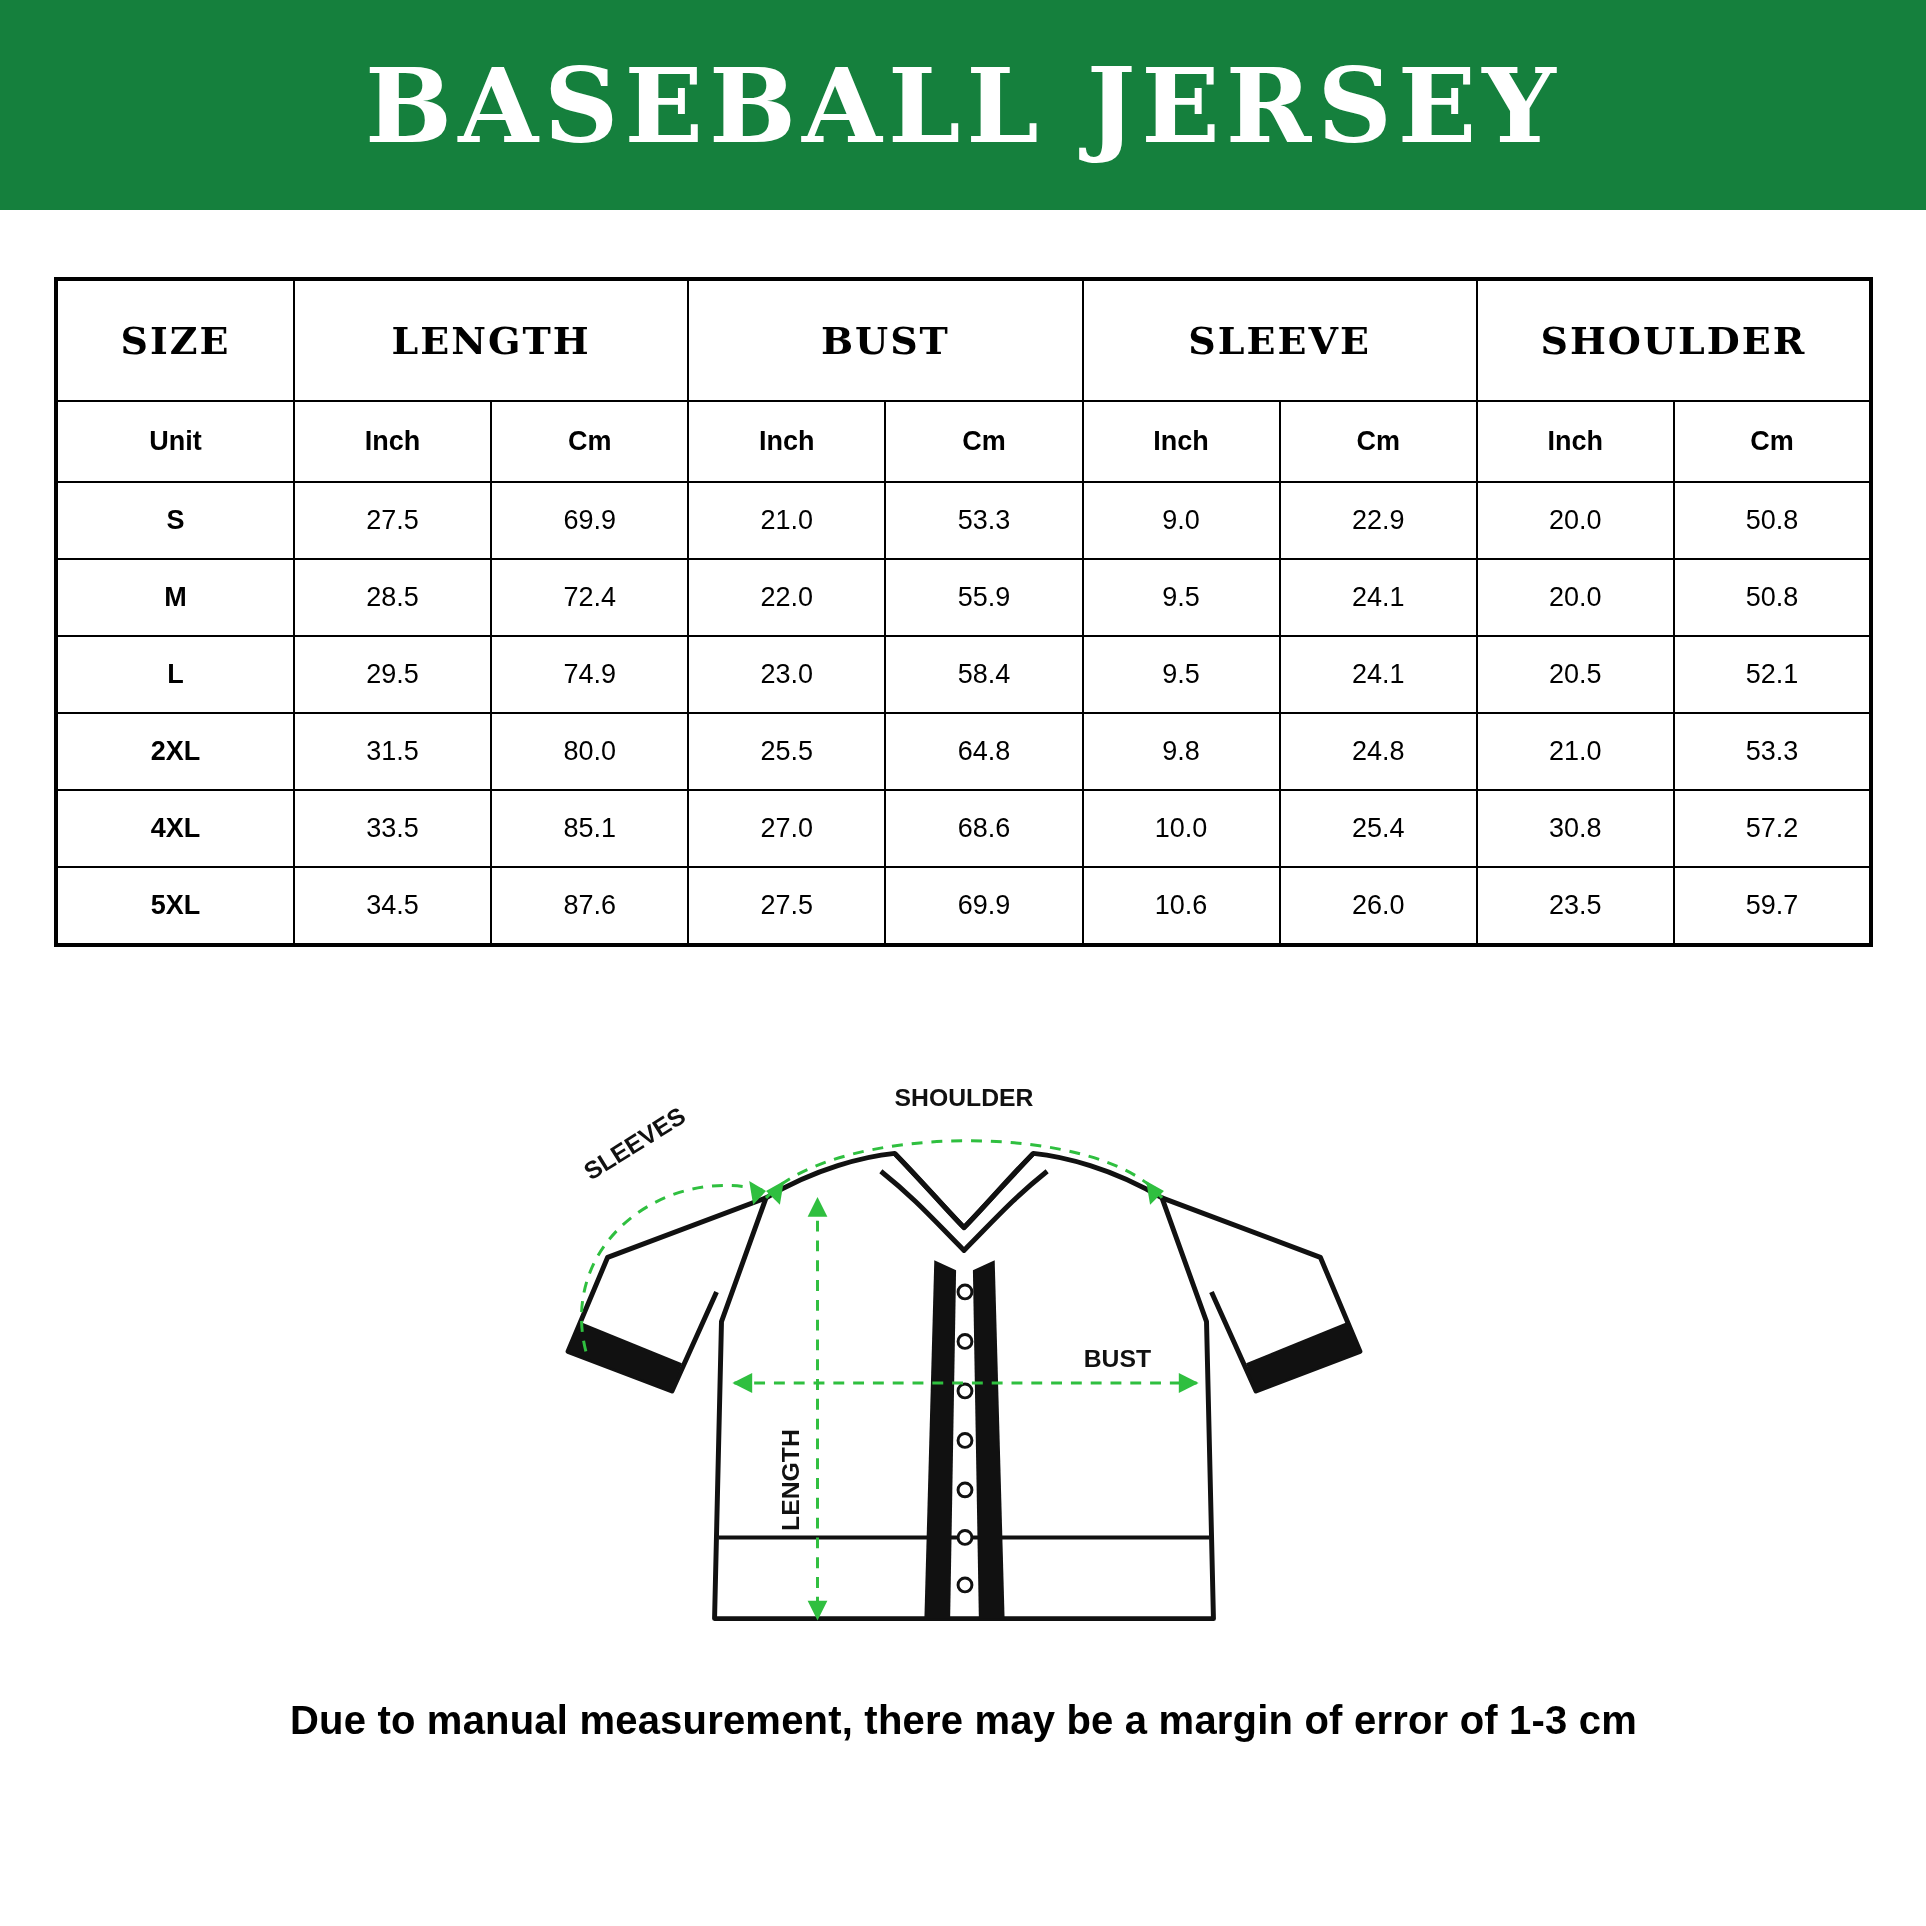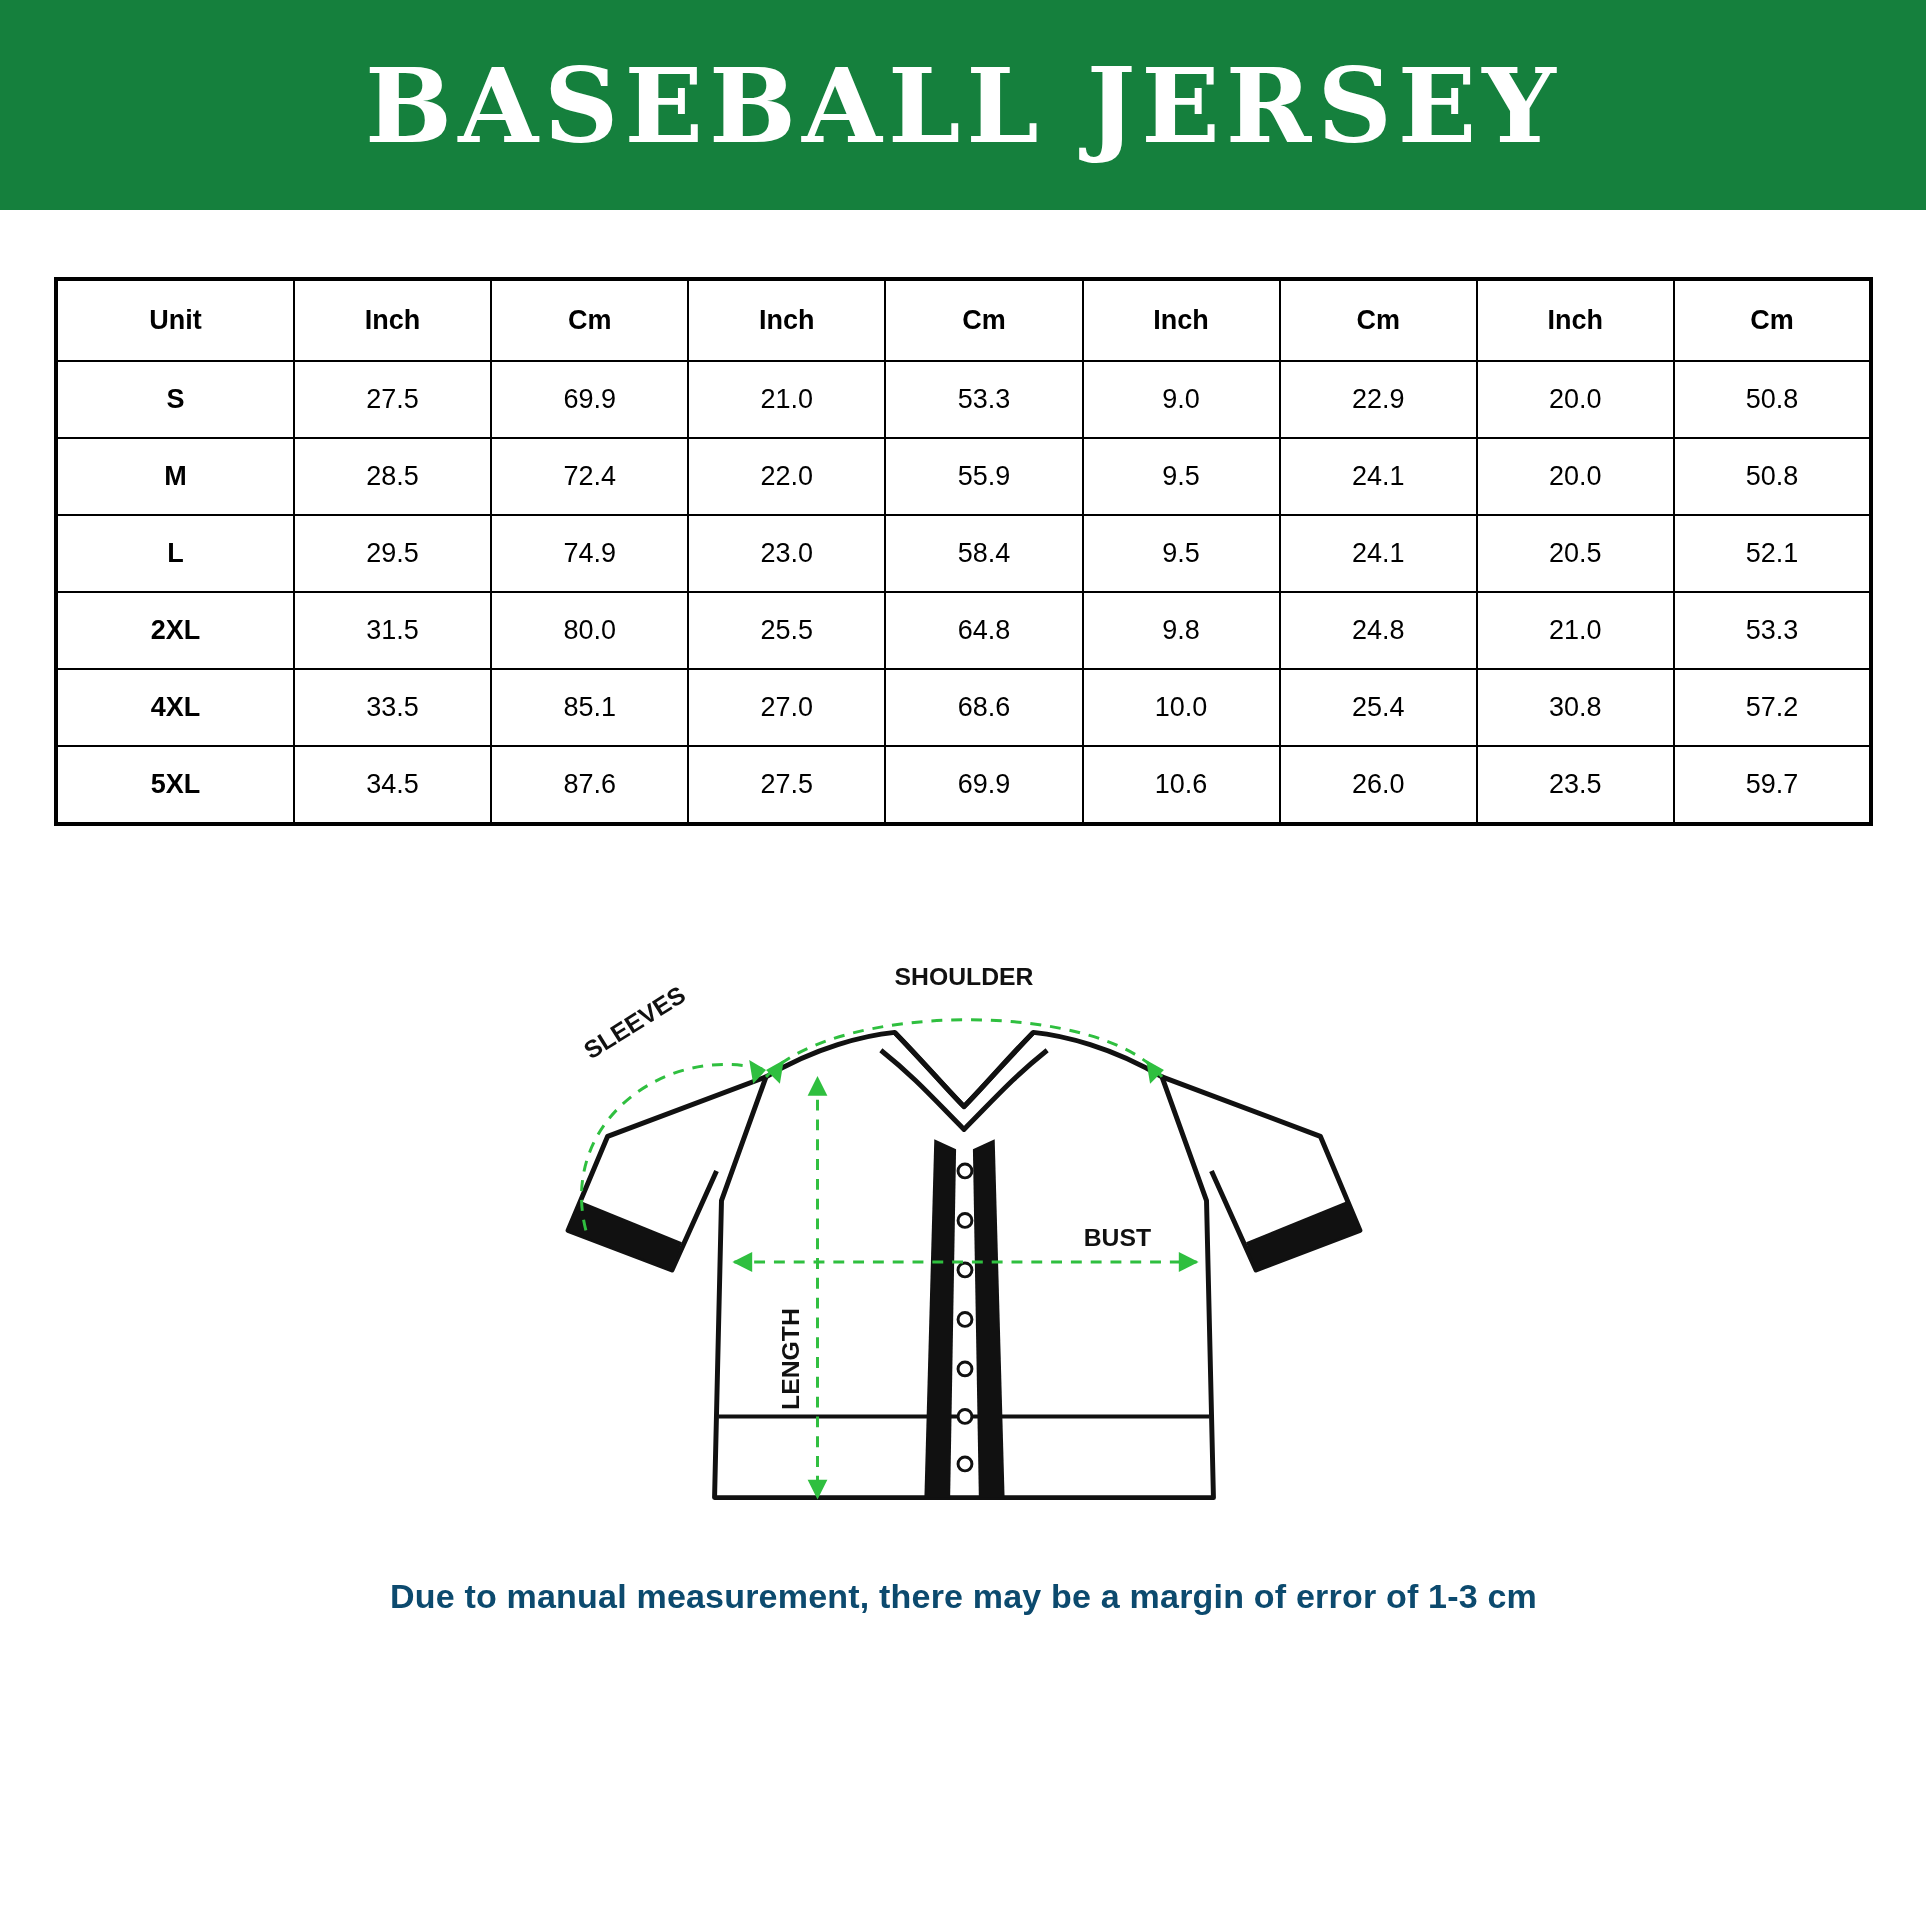--- a/index.html
+++ b/index.html
@@ -84,22 +84,22 @@
     width: 100%;
     height: 693px;
     margin-top: 48px;
   }
   .diagram-svg-holder {
     display: flex;
     justify-content: center;
   }
   .note {
     text-align: center;
-    color: #0c4a6e;
-    font-size: 34px;
+    color: #000000;
+    font-size: 40px;
     font-weight: bold;
     margin-top: 10px;
     letter-spacing: 0.2px;
   }
 </style>
 </head>
 <body>
 
 <div class="header-bar">
   <div class="header-title">BASEBALL JERSEY</div>
@@ -112,20 +112,27 @@
       <col>
         <col>
         <col>
         <col>
         <col>
         <col>
         <col>
         <col>
     </colgroup>
     <thead>
+      <tr>
+        <th class="group-head">SIZE</th>
+        <th class="group-head" colspan="2">LENGTH</th>
+        <th class="group-head" colspan="2">BUST</th>
+        <th class="group-head" colspan="2">SLEEVE</th>
+        <th class="group-head" colspan="2">SHOULDER</th>
+      </tr>
       <tr>
         <th class="unit-cell">Unit</th>
         <th class="unit-cell">Inch</th>
         <th class="unit-cell">Cm</th>
         <th class="unit-cell">Inch</th>
         <th class="unit-cell">Cm</th>
         <th class="unit-cell">Inch</th>
         <th class="unit-cell">Cm</th>
         <th class="unit-cell">Inch</th>
         <th class="unit-cell">Cm</th>

